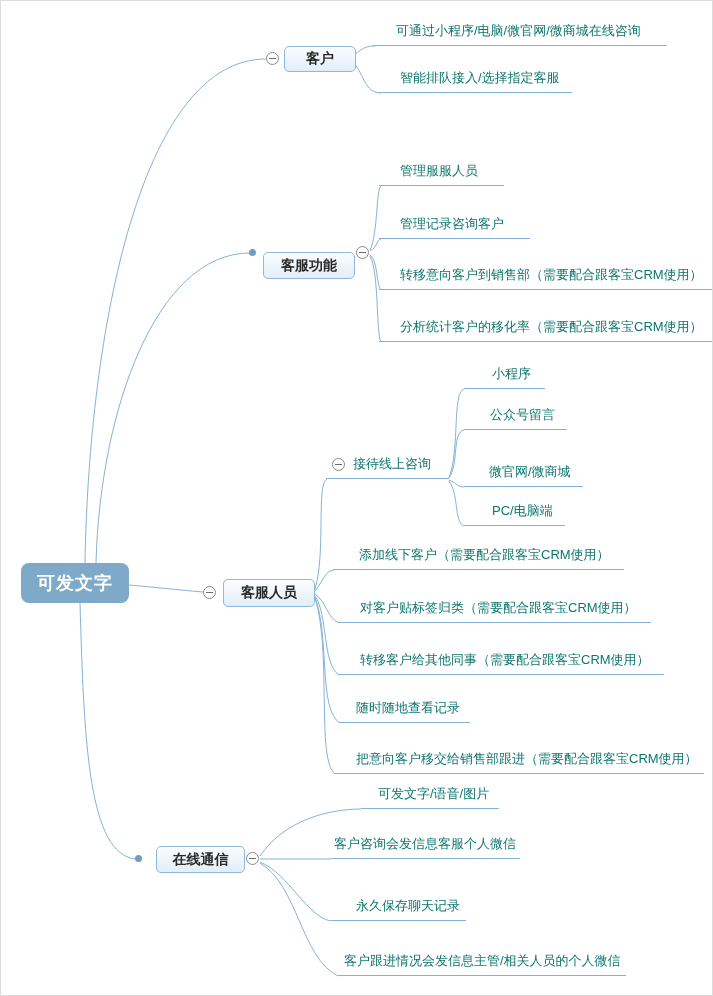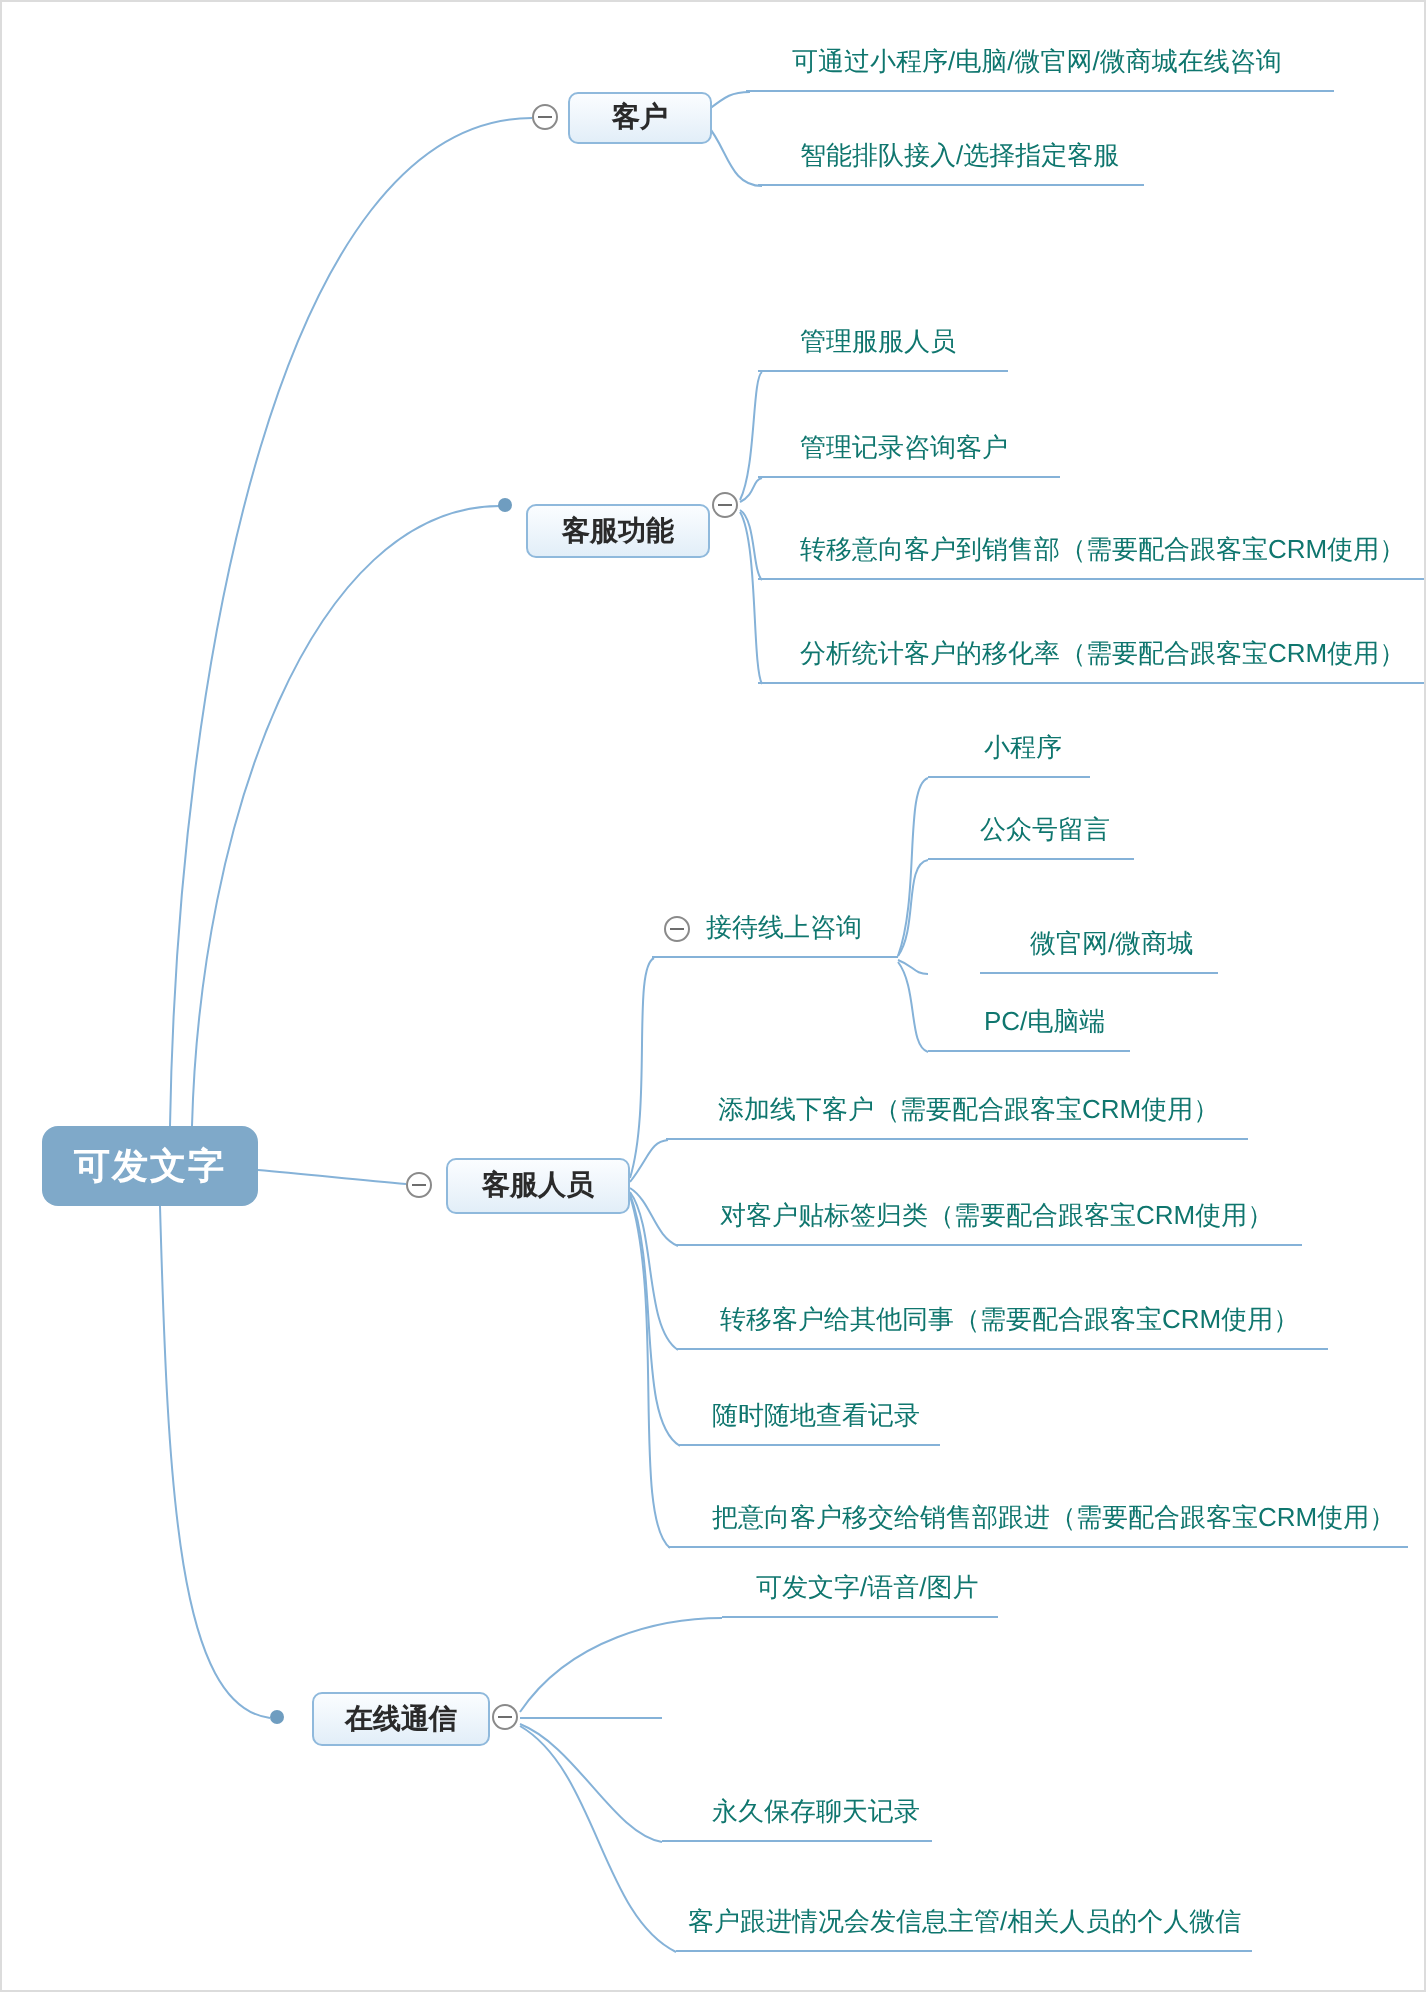--- a/index.html
+++ b/index.html
@@ -115,26 +115,27 @@
 
   <div class="leaf" style="left:378px;top:162px;padding-left:21px;padding-right:26px;">管理服服人员</div>
   <div class="leaf" style="left:378px;top:215px;padding-left:21px;padding-right:26px;">管理记录咨询客户</div>
   <div class="leaf" style="left:378px;top:266px;padding-left:21px;padding-right:14px;">转移意向客户到销售部（需要配合跟客宝CRM使用）</div>
   <div class="leaf" style="left:378px;top:318px;padding-left:21px;padding-right:14px;">分析统计客户的移化率（需要配合跟客宝CRM使用）</div>
 
   <div class="leaf" style="left:325px;top:455px;padding-left:27px;padding-right:18px;">接待线上咨询</div>
 
   <div class="leaf" style="left:463px;top:365px;padding-left:28px;padding-right:14px;">小程序</div>
   <div class="leaf" style="left:463px;top:406px;padding-left:26px;padding-right:12px;">公众号留言</div>
-  <div class="leaf" style="left:489px;top:463px;padding-left:25px;padding-right:12px;text-align:right;">微官网/微商城</div>
+  <div class="leaf" style="left:463px;top:463px;padding-left:25px;padding-right:12px;text-align:right;">微官网/微商城</div>
   <div class="leaf" style="left:463px;top:502px;padding-left:28px;padding-right:12px;">PC/电脑端</div>
 
   <div class="leaf" style="left:332px;top:546px;padding-left:26px;padding-right:14px;">添加线下客户（需要配合跟客宝CRM使用）</div>
   <div class="leaf" style="left:337px;top:599px;padding-left:22px;padding-right:14px;">对客户贴标签归类（需要配合跟客宝CRM使用）</div>
   <div class="leaf" style="left:337px;top:651px;padding-left:22px;padding-right:14px;">转移客户给其他同事（需要配合跟客宝CRM使用）</div>
   <div class="leaf" style="left:338px;top:699px;padding-left:17px;padding-right:10px;">随时随地查看记录</div>
   <div class="leaf" style="left:333px;top:750px;padding-left:22px;padding-right:6px;">把意向客户移交给销售部跟进（需要配合跟客宝CRM使用）</div>
 
   <div class="leaf" style="left:360px;top:785px;padding-left:17px;padding-right:10px;">可发文字/语音/图片</div>
+  <div class="leaf" style="left:330px;top:835px;padding-left:3px;padding-right:4px;">客户咨询会发信息客服个人微信</div>
   <div class="leaf" style="left:330px;top:897px;padding-left:25px;padding-right:6px;">永久保存聊天记录</div>
   <div class="leaf" style="left:337px;top:952px;padding-left:6px;padding-right:5px;">客户跟进情况会发信息主管/相关人员的个人微信</div>
 
 </div>
 
 </body></html>

